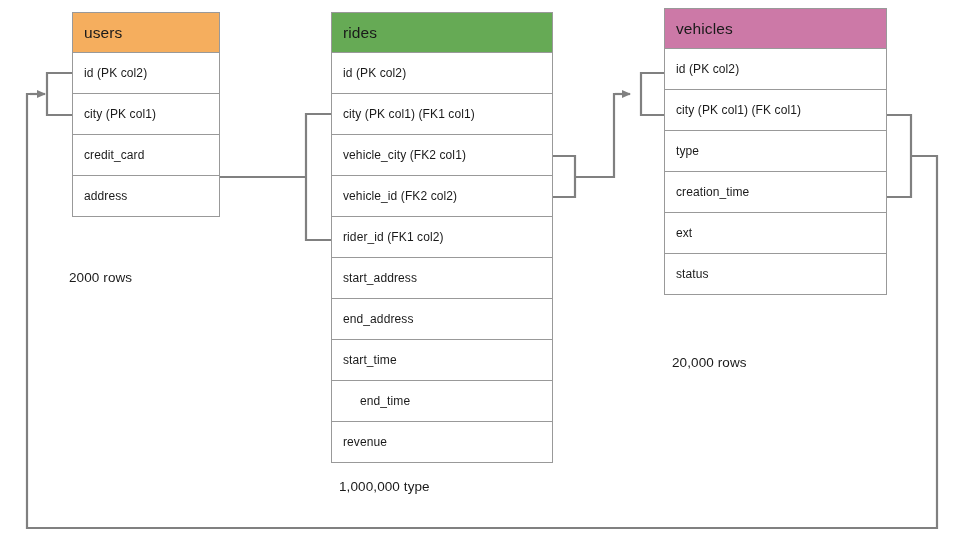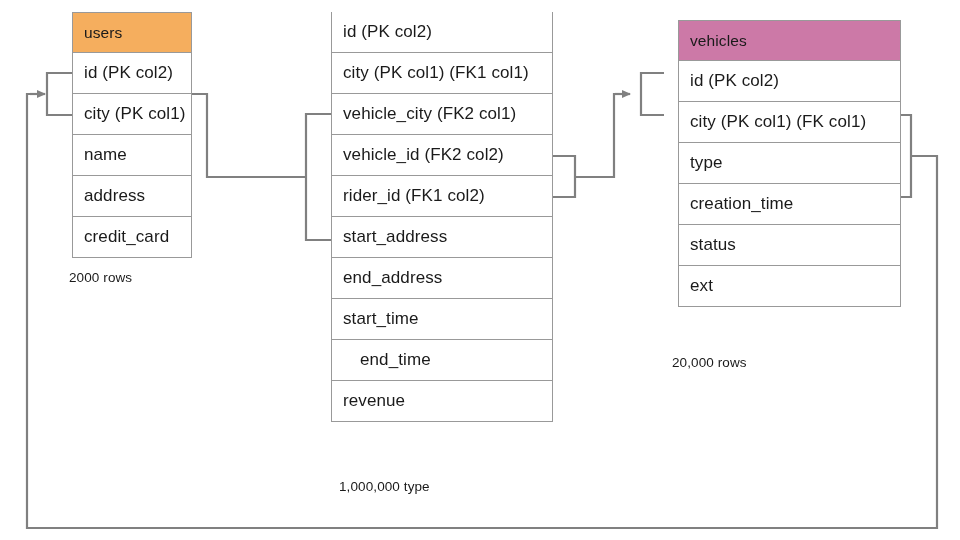--- a/index.html
+++ b/index.html
@@ -40,21 +40,21 @@
     letter-spacing: 0.1px;
   }
   .tbl-row {
     box-sizing: border-box;
     height: 41px;
     border: 1px solid #999999;
     border-top: none;
     display: flex;
     align-items: center;
     padding-left: 11px;
-    font-size: 17px;
+    font-size: 12px;
     color: #1a1a1a;
     background: #ffffff;
     letter-spacing: 0.1px;
   }
   .row-count {
     position: absolute;
     font-size: 13.5px;
     color: #1a1a1a;
     white-space: nowrap;
     letter-spacing: 0.1px;
@@ -91,48 +91,48 @@
       <path d="M 575 177 L 614 177 L 614 94 L 626 94"></path>
       <path d="M 615 94 L 630 94" marker-end="url(#arrow-right)"></path>
 
       <path d="M 887 115 L 911 115 L 911 197 L 887 197"></path>
 
       <path d="M 911 156 L 937 156 L 937 528 L 27 528 L 27 94 L 40 94"></path>
       <path d="M 30 94 L 45 94" marker-end="url(#arrow-right)"></path>
     </g>
   </svg>
 
-  <div class="table-box" style="left:72px; top:12px; width:120px;">
+  <div class="table-box" style="left:72px; top:12px; width:148px;">
     <div class="tbl-header" style="background: rgb(245, 174, 94); border-color: rgb(153, 153, 153);">users</div>
     <div class="tbl-row" style="border-color: rgb(153, 153, 153);">id (PK col2)</div>
     <div class="tbl-row" style="border-color: rgb(153, 153, 153);">city (PK col1)</div>
-    <div class="tbl-row" style="border-color: rgb(153, 153, 153);">name</div>
+    <div class="tbl-row" style="border-color: rgb(153, 153, 153);">credit_card</div>
     <div class="tbl-row" style="border-color: rgb(153, 153, 153);">address</div>
-    <div class="tbl-row" style="border-color: rgb(153, 153, 153);">credit_card</div>
   </div>
   <div class="row-count" style="left:69px; top:270px;">2000 rows</div>
 
   <div class="table-box" style="left:331px; top:12px; width:222px;">
+    <div class="tbl-header" style="background: rgb(102, 170, 85); border-color: rgb(153, 153, 153);">rides</div>
     <div class="tbl-row" style="border-color: rgb(153, 153, 153);">id (PK col2)</div>
     <div class="tbl-row" style="border-color: rgb(153, 153, 153);">city (PK col1) (FK1 col1)</div>
     <div class="tbl-row" style="border-color: rgb(153, 153, 153);">vehicle_city (FK2 col1)</div>
     <div class="tbl-row" style="border-color: rgb(153, 153, 153);">vehicle_id (FK2 col2)</div>
     <div class="tbl-row" style="border-color: rgb(153, 153, 153);">rider_id (FK1 col2)</div>
     <div class="tbl-row" style="border-color: rgb(153, 153, 153);">start_address</div>
     <div class="tbl-row" style="border-color: rgb(153, 153, 153);">end_address</div>
     <div class="tbl-row" style="border-color: rgb(153, 153, 153);">start_time</div>
     <div class="tbl-row" style="border-color: rgb(153, 153, 153); padding-left: 28px;">end_time</div>
     <div class="tbl-row" style="border-color: rgb(153, 153, 153);">revenue</div>
   </div>
   <div class="row-count" style="left:339px; top:479px;">1,000,000 type</div>
 
-  <div class="table-box" style="left:664px; top:20px; width:223px;margin-left:14px;">
+  <div class="table-box" style="left:664px; top:8px; width:223px;">
     <div class="tbl-header" style="background: rgb(204, 121, 167); border-color: rgb(153, 153, 153);">vehicles</div>
     <div class="tbl-row" style="border-color: rgb(153, 153, 153);">id (PK col2)</div>
     <div class="tbl-row" style="border-color: rgb(153, 153, 153);">city (PK col1) (FK col1)</div>
     <div class="tbl-row" style="border-color: rgb(153, 153, 153);">type</div>
     <div class="tbl-row" style="border-color: rgb(153, 153, 153);">creation_time</div>
+    <div class="tbl-row" style="border-color: rgb(153, 153, 153);">ext</div>
     <div class="tbl-row" style="border-color: rgb(153, 153, 153);">status</div>
-    <div class="tbl-row" style="border-color: rgb(153, 153, 153);">ext</div>
   </div>
   <div class="row-count" style="left:672px; top:355px;">20,000 rows</div>
 
 </div>
 
 </body></html>

